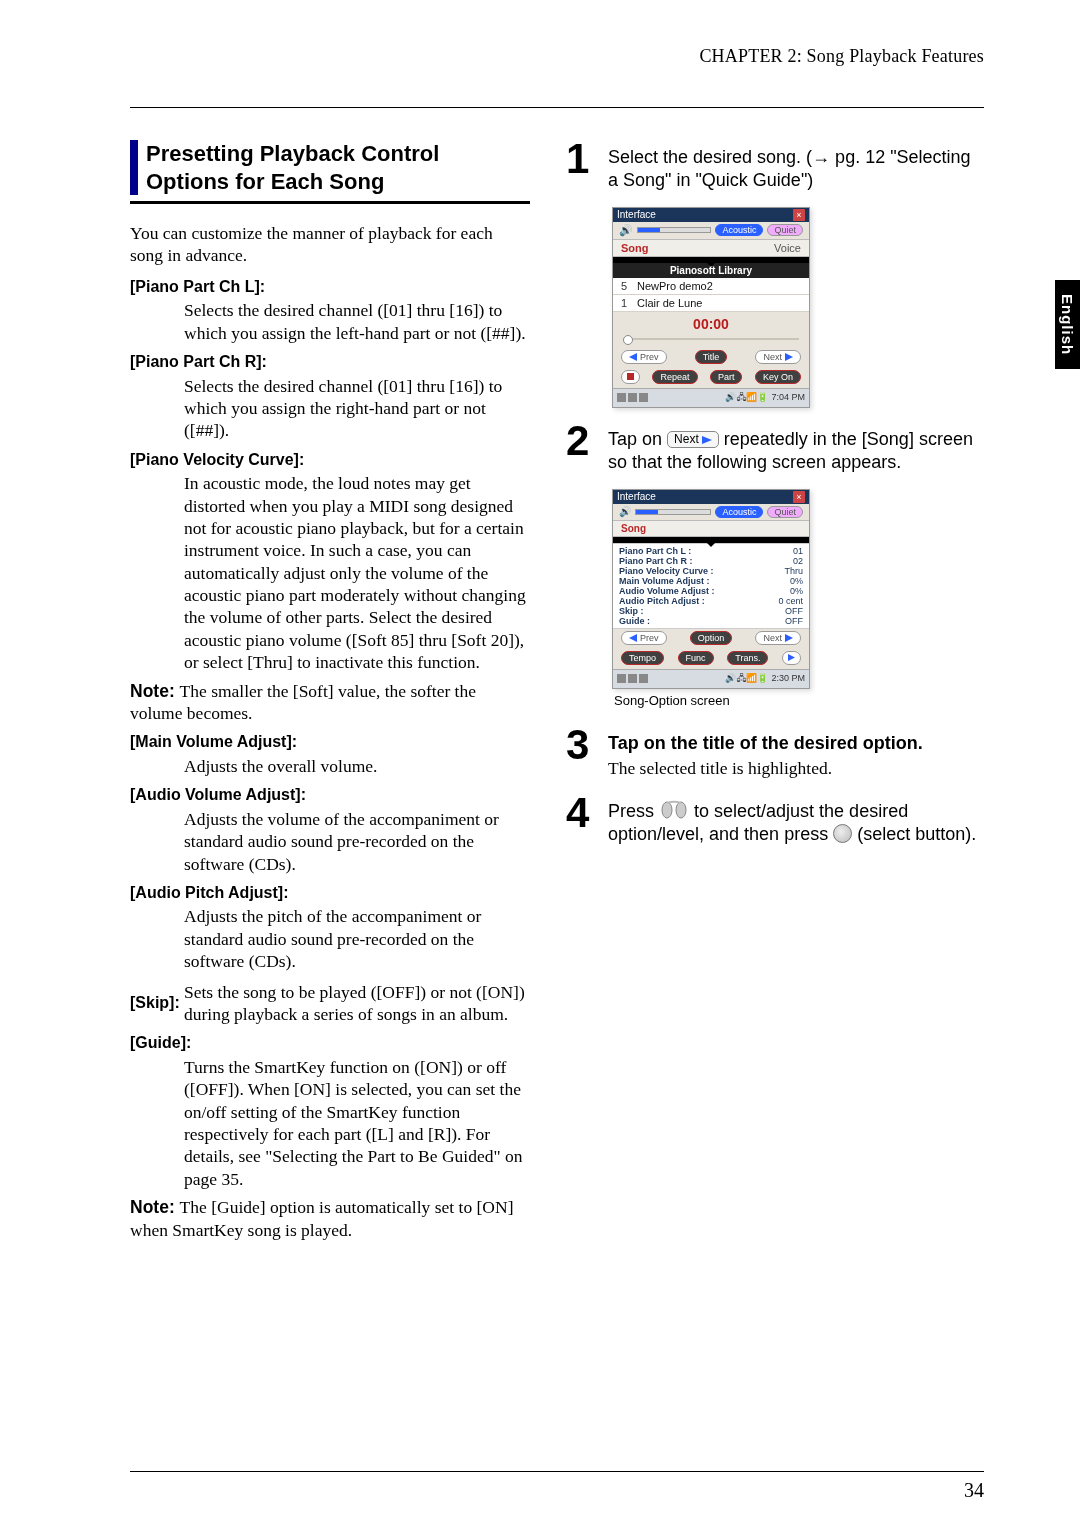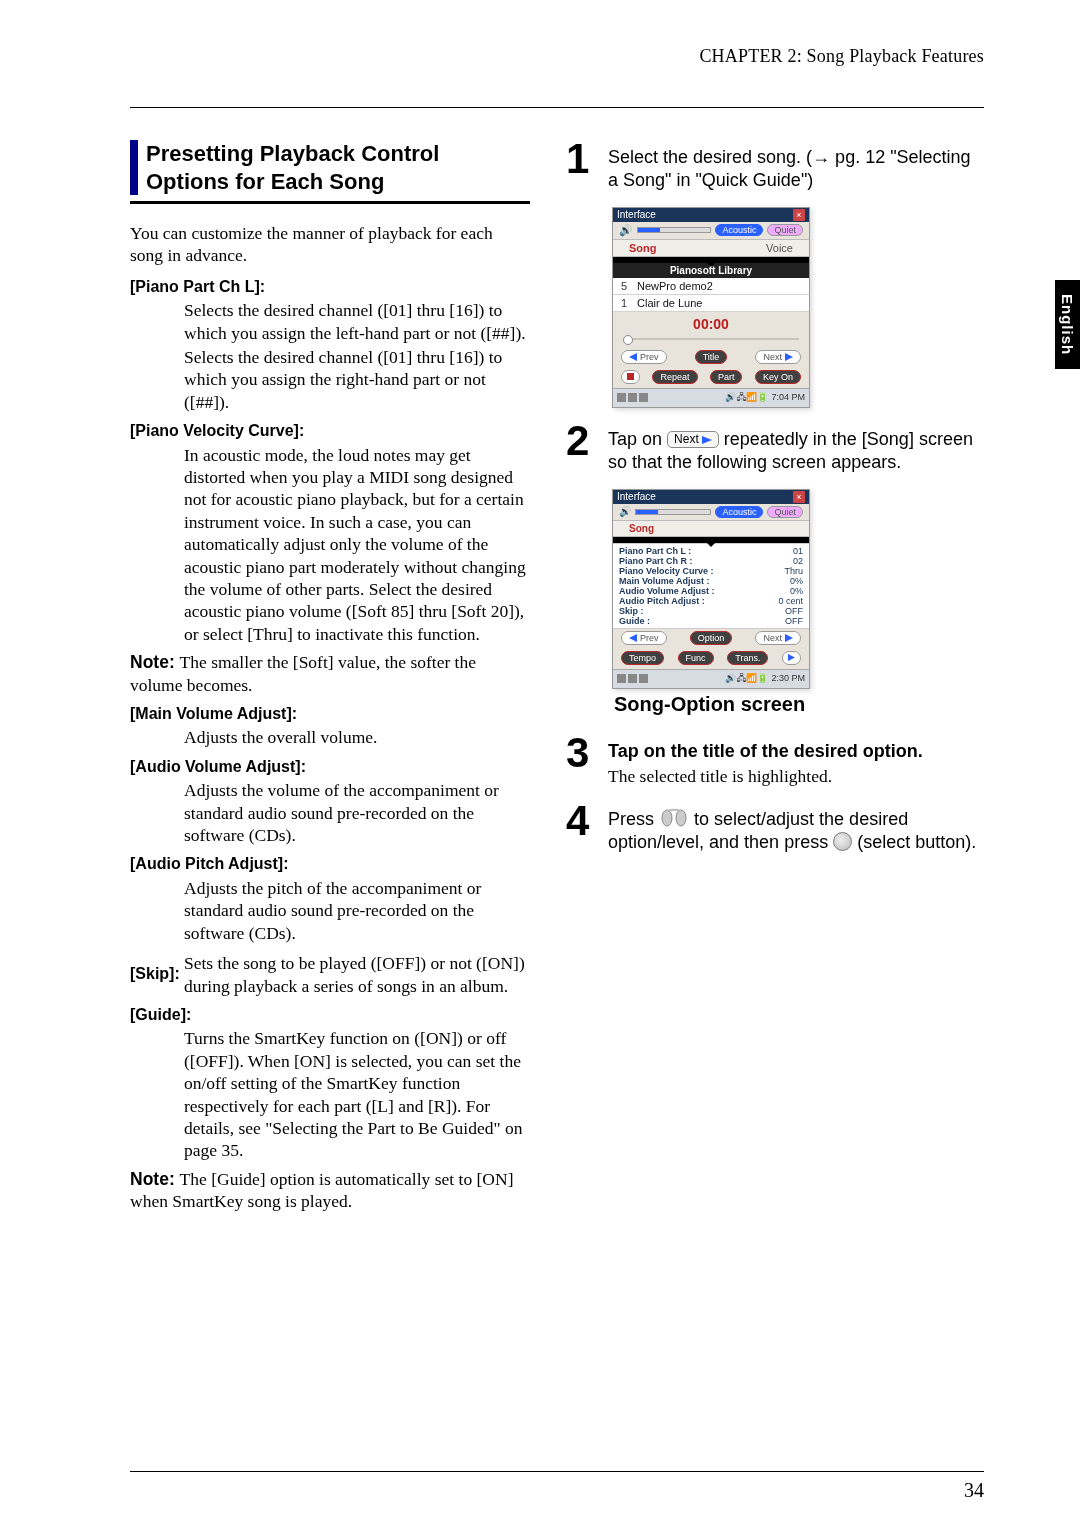--- a/index.html
+++ b/index.html
@@ -152,21 +152,21 @@
     border:1px solid #999;
     background:#e8e4dc;
     box-shadow: 2px 2px 5px rgba(0,0,0,.15);
   }
   .s1-title { display:flex; justify-content:space-between; align-items:center; background:#1b355a; color:#fff; padding:1px 4px; font-size:10px; }
   .s1-close { background:#c44; color:#fff; width:12px; height:12px; display:inline-flex; align-items:center; justify-content:center; font-size:9px; border-radius:1px; }
   .s1-vol { display:flex; align-items:center; gap:4px; padding:2px 6px; }
   .s1-vol .bar { flex:1; height:4px; background:linear-gradient(to right,#2a60ff 30%,#dcdcdc 30%); border:1px solid #999; }
   .s1-pill { border:1px solid #999; border-radius:8px; padding:0 6px; background:#f0abfc; font-size:9px; color:#555; }
   .s1-pill.on { background:#2a60ff; color:#fff; border-color:#2a60ff; }
-  .s1-row { display:flex; align-items:center; justify-content:space-between; padding:2px 16px; }
+  .s1-row { display:flex; align-items:center; justify-content:space-between; padding:2px 8px; }
   .s1-row .lbl { color:#b82828; font-weight:700; }
   .s1-head { background:#f0eee8; border-top:1px solid #bbb; border-bottom:1px solid #bbb; }
   .s1-black { background:#222; color:#fff; padding:2px 0; text-align:center; font-weight:700; font-size:10px; }
   .s1-black2 { background:#000; height:6px; position:relative; }
   .s1-black2::after{ content:""; position:absolute; left:50%; top:6px; border:4px solid transparent; border-top-color:#000; transform:translateX(-50%);}
   .s1-list .row { display:flex; padding:2px 8px; background:#fff; border-bottom:1px solid #d6d2c8; }
   .s1-list .row .n { width:16px; color:#333; }
   .s1-time { text-align:center; font-weight:700; padding:4px 0 2px; font-size:14px; color:#b91c1c;}
   .s1-prog { margin:0 10px 4px; position:relative; height:10px; }
   .s1-prog::before{ content:""; position:absolute; left:0; right:0; top:4px; height:2px; background:#c8c4b8;}
@@ -185,21 +185,21 @@
     font-family: Arial, sans-serif;
     font-size: 10px;
     color:#111;
     border:1px solid #999;
     background:#e8e4dc;
     box-shadow: 2px 2px 5px rgba(0,0,0,.15);
   }
   .s2-opts { background:#fff; padding:2px 4px; border-top:1px solid #ccc; border-bottom:1px solid #ccc; }
   .s2-opts div { display:flex; justify-content:space-between; padding:0 2px; font-size:9px; color:#1b355a; font-weight:700;}
   .s2-opts div span:last-child { color:#1b355a; font-weight:400; }
-  .cap { font-family: Arial, sans-serif; font-size: 20px; margin:4px 0 18px 48px;font-weight:bold; }
+  .cap { font-family: Arial, sans-serif; font-size: 13px; margin:4px 0 18px 48px; }
 
   .bottom-rule {
     position:absolute;
     left:130px; right:96px; bottom:56px;
     border-top:1px solid #000;
   }
   .page-num {
     position:absolute;
     right:96px; bottom:26px;
     font-size:20px;
@@ -226,20 +226,21 @@
         </div>
       </div>
       <div class="title-rule"></div>
 
       <div class="intro">You can customize the manner of playback for each song in advance.</div>
 
       <div class="def-list">
         <div class="def-label">[Piano Part Ch L]:</div>
         <div class="def-body">Selects the desired channel ([01] thru [16]) to which you assign the left-hand part or not ([##]).</div>
 
+        <div class="def-label">[Piano Part Ch R]:</div>
         <div class="def-body">Selects the desired channel ([01] thru [16]) to which you assign the right-hand part or not ([##]).</div>
 
         <div class="def-label">[Piano Velocity Curve]:</div>
         <div class="def-body">In acoustic mode, the loud notes may get distorted when you play a MIDI song designed not for acoustic piano playback, but for a certain instrument voice. In such a case, you can automatically adjust only the volume of the acoustic piano part moderately without changing the volume of other parts. Select the desired acoustic piano volume ([Soft 85] thru [Soft 20]), or select [Thru] to inactivate this function.</div>
         <div class="note"><span class="note-label">Note: </span><span>The smaller the [Soft] value, the softer the volume becomes.</span></div>
 
         <div class="def-label">[Main Volume Adjust]:</div>
         <div class="def-body">Adjusts the overall volume.</div>
 
         <div class="def-label">[Audio Volume Adjust]:</div>

